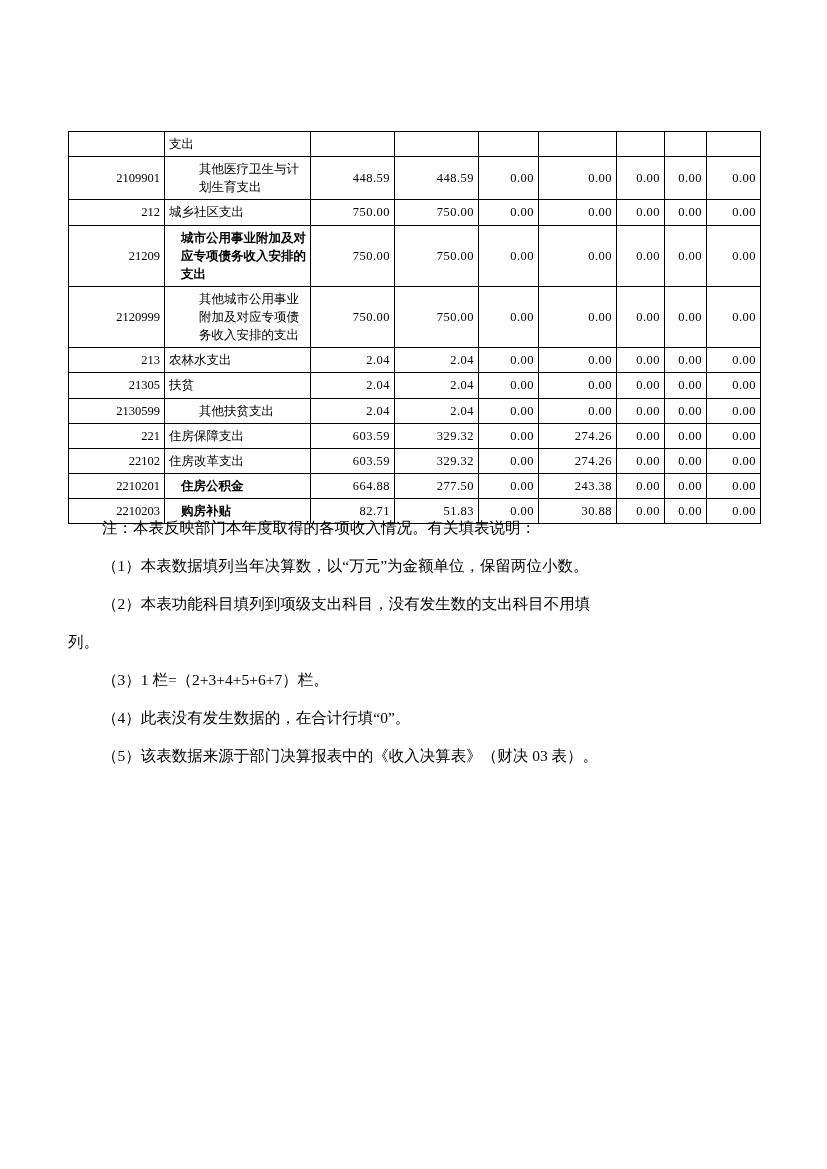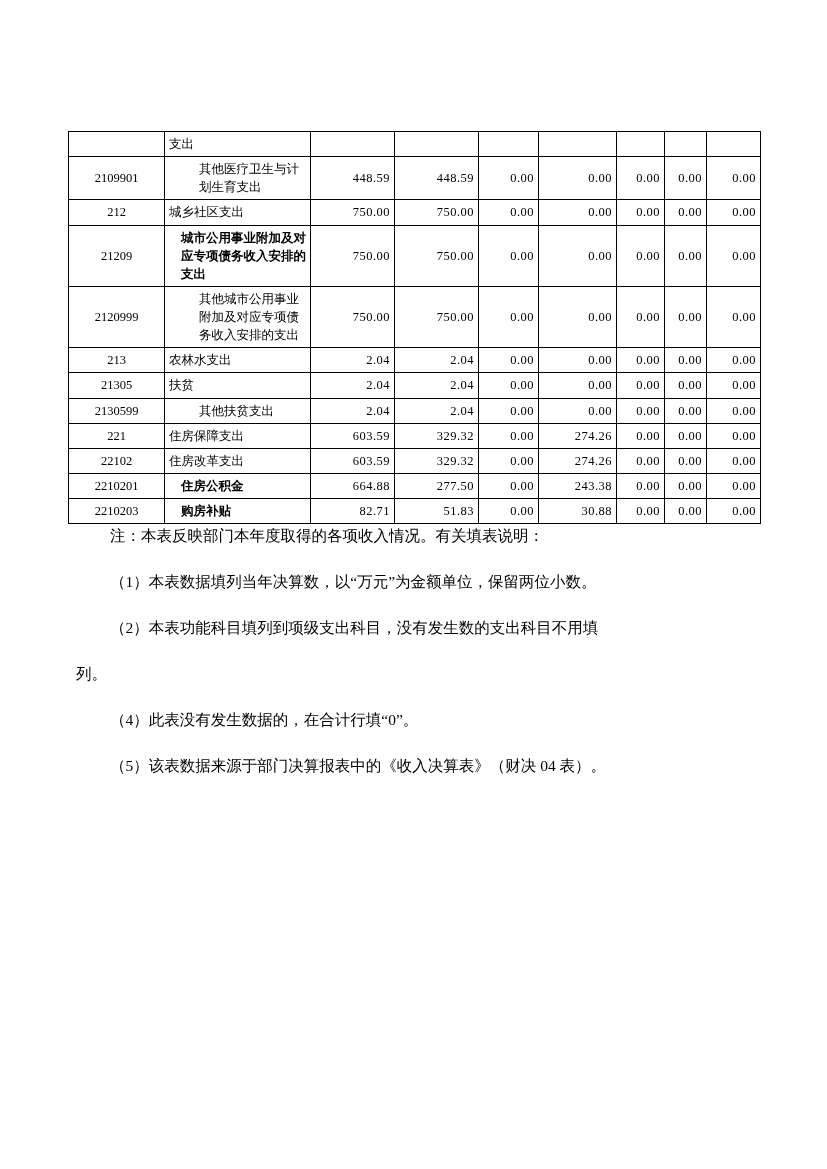--- a/index.html
+++ b/index.html
@@ -36,21 +36,21 @@
   table.fin td {
     border: 1px solid #000000;
     font-size: 12.5px;
     line-height: 1.45;
     padding: 3px 4px;
     vertical-align: middle;
     font-family: "Liberation Serif", "DejaVu Serif", serif;
     word-wrap: break-word;
   }
   td.code {
-    text-align: center;
+    text-align: right;
     padding-left: 6px;
     font-family: "Liberation Serif", "DejaVu Serif", serif;
     letter-spacing: 0px;
   }
   td.name {
     text-align: left;
     padding-left: 6px;
   }
   td.name.ind1 { padding-left: 16px; font-weight: bold; }
   td.name.ind2 { padding-left: 34px; margin-left: 36px; }
@@ -63,21 +63,21 @@
   .notes {
     position: absolute;
     left: 68px;
     top: 508px;
     width: 700px;
     font-size: 15.5px;
     line-height: 2.45;
     font-family: "Liberation Serif", "DejaVu Serif", serif;
   }
   .notes p {
-    margin: 8px;
+    margin: 0;
     text-indent: 0;
     white-space: pre-wrap;
   }
   .notes p.first { padding-left: 34px; }
   .notes p.item { padding-left: 34px; }
   .notes p.cont { padding-left: 0px; }
 </style>
 </head>
 <body>
 
@@ -231,17 +231,18 @@
         </tr>
       </tbody>
     </table>
   </div>
 
   <div class="notes">
     <p class="first">注：本表反映部门本年度取得的各项收入情况。有关填表说明：</p>
     <p class="item">（1）本表数据填列当年决算数，以“万元”为金额单位，保留两位小数。</p>
     <p class="item">（2）本表功能科目填列到项级支出科目，没有发生数的支出科目不用填</p>
     <p class="cont">列。</p>
+    <p class="item">（3）1 栏=（2+3+4+5+6+7）栏。</p>
     <p class="item">（4）此表没有发生数据的，在合计行填“0”。</p>
-    <p class="item">（5）该表数据来源于部门决算报表中的《收入决算表》（财决 04 表）。</p>
+    <p class="item">（5）该表数据来源于部门决算报表中的《收入决算表》（财决 03 表）。</p>
   </div>
 
 </div>
 
 </body></html>

